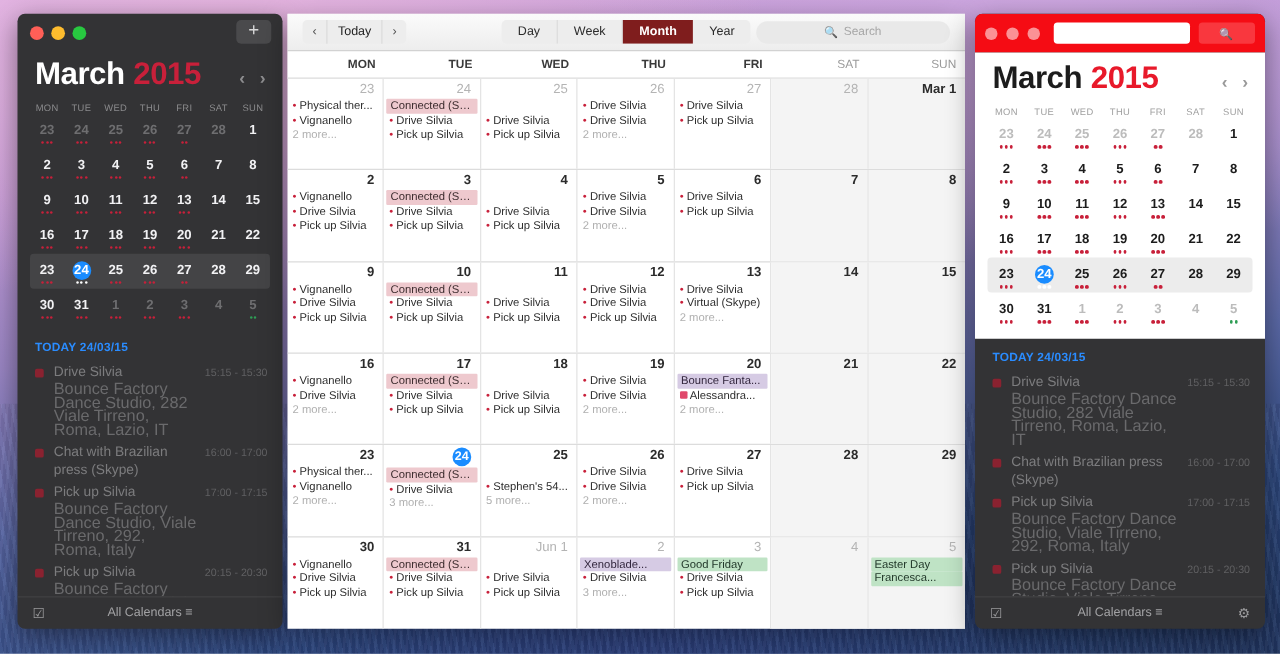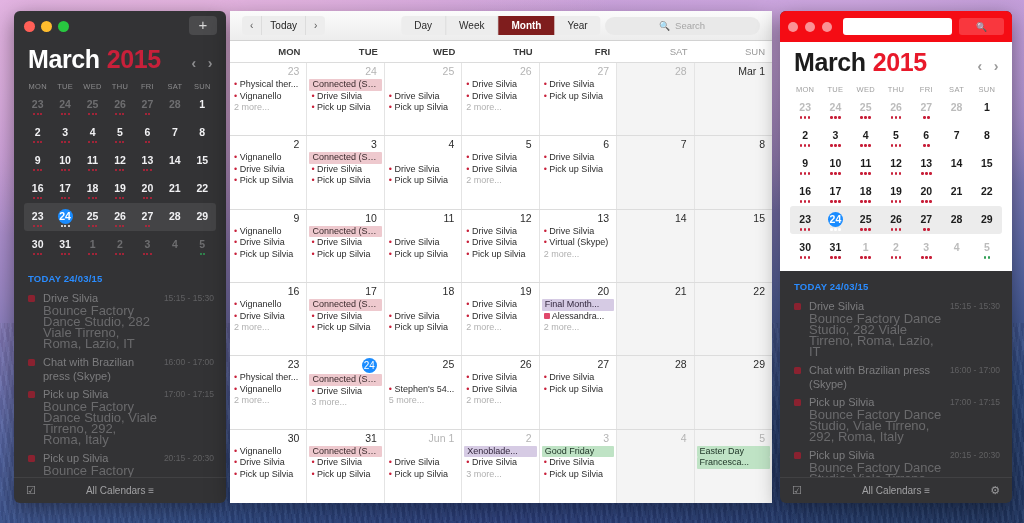--- a/index.html
+++ b/index.html
@@ -115,21 +115,21 @@
         background:#fff; border-bottom:1px solid #dcdcdc; }
   .dow div{ font-size:9.5px; font-weight:bold; color:#3a3a3a; text-align:right; padding:5px 7px 0 0; }
   .dow div.we{ color:#9a9a9a; font-weight:normal; }
 
   .grid{ flex:1 1 auto; display:grid; grid-template-rows:repeat(6,1fr); }
   .wk{ display:grid; grid-template-columns:repeat(7,1fr); border-bottom:1px solid #dcdcdc; }
   .wk:last-child{ border-bottom:none; }
   .cell{ border-right:1px solid #e4e4e4; padding:1px 3px 0 3px; overflow:hidden; position:relative; }
   .cell:last-child{ border-right:none; }
   .cell.we{ background:#f4f4f4; }
-  .daynum{ text-align:right; font-size:10.5px; font-weight:normal; color:#2b2b2b;
+  .daynum{ text-align:right; font-size:10.5px; font-weight:bold; color:#2b2b2b;
            padding:1px 4px 1px 0; line-height:13px; }
   .daynum.out{ color:#b4b4b4; font-weight:normal; }
   .daynum .tdot{
     display:inline-block; width:15px; height:15px; line-height:15px; border-radius:50%;
     background:#1a8cff; color:#fff; text-align:center; font-size:10px;
   }
   .item{ font-size:9px; line-height:11.5px; color:#2d2d2d; white-space:nowrap;
          overflow:hidden; text-overflow:ellipsis; padding:0 1px; }
   .item .b{ color:#c8203a; font-size:9px; }
   .item.more{ color:#b0b0b0; }
@@ -577,21 +577,21 @@
           <div class="item"><span class="b">•</span> Pick up Silvia</div>
         </div>
         <div class="cell">
           <div class="daynum">19</div>
           <div class="item"><span class="b">•</span> Drive Silvia</div>
           <div class="item"><span class="b">•</span> Drive Silvia</div>
           <div class="item more">2 more...</div>
         </div>
         <div class="cell">
           <div class="daynum">20</div>
-          <div class="item purple">Final Month...</div>
+          <div class="item purple">Bounce Fanta...</div>
           <div class="item"><span class="sq"></span>Alessandra...</div>
           <div class="item more">2 more...</div>
         </div>
         <div class="cell we">
           <div class="daynum">21</div>
         </div>
         <div class="cell we">
           <div class="daynum">22</div>
         </div>
       </div>

